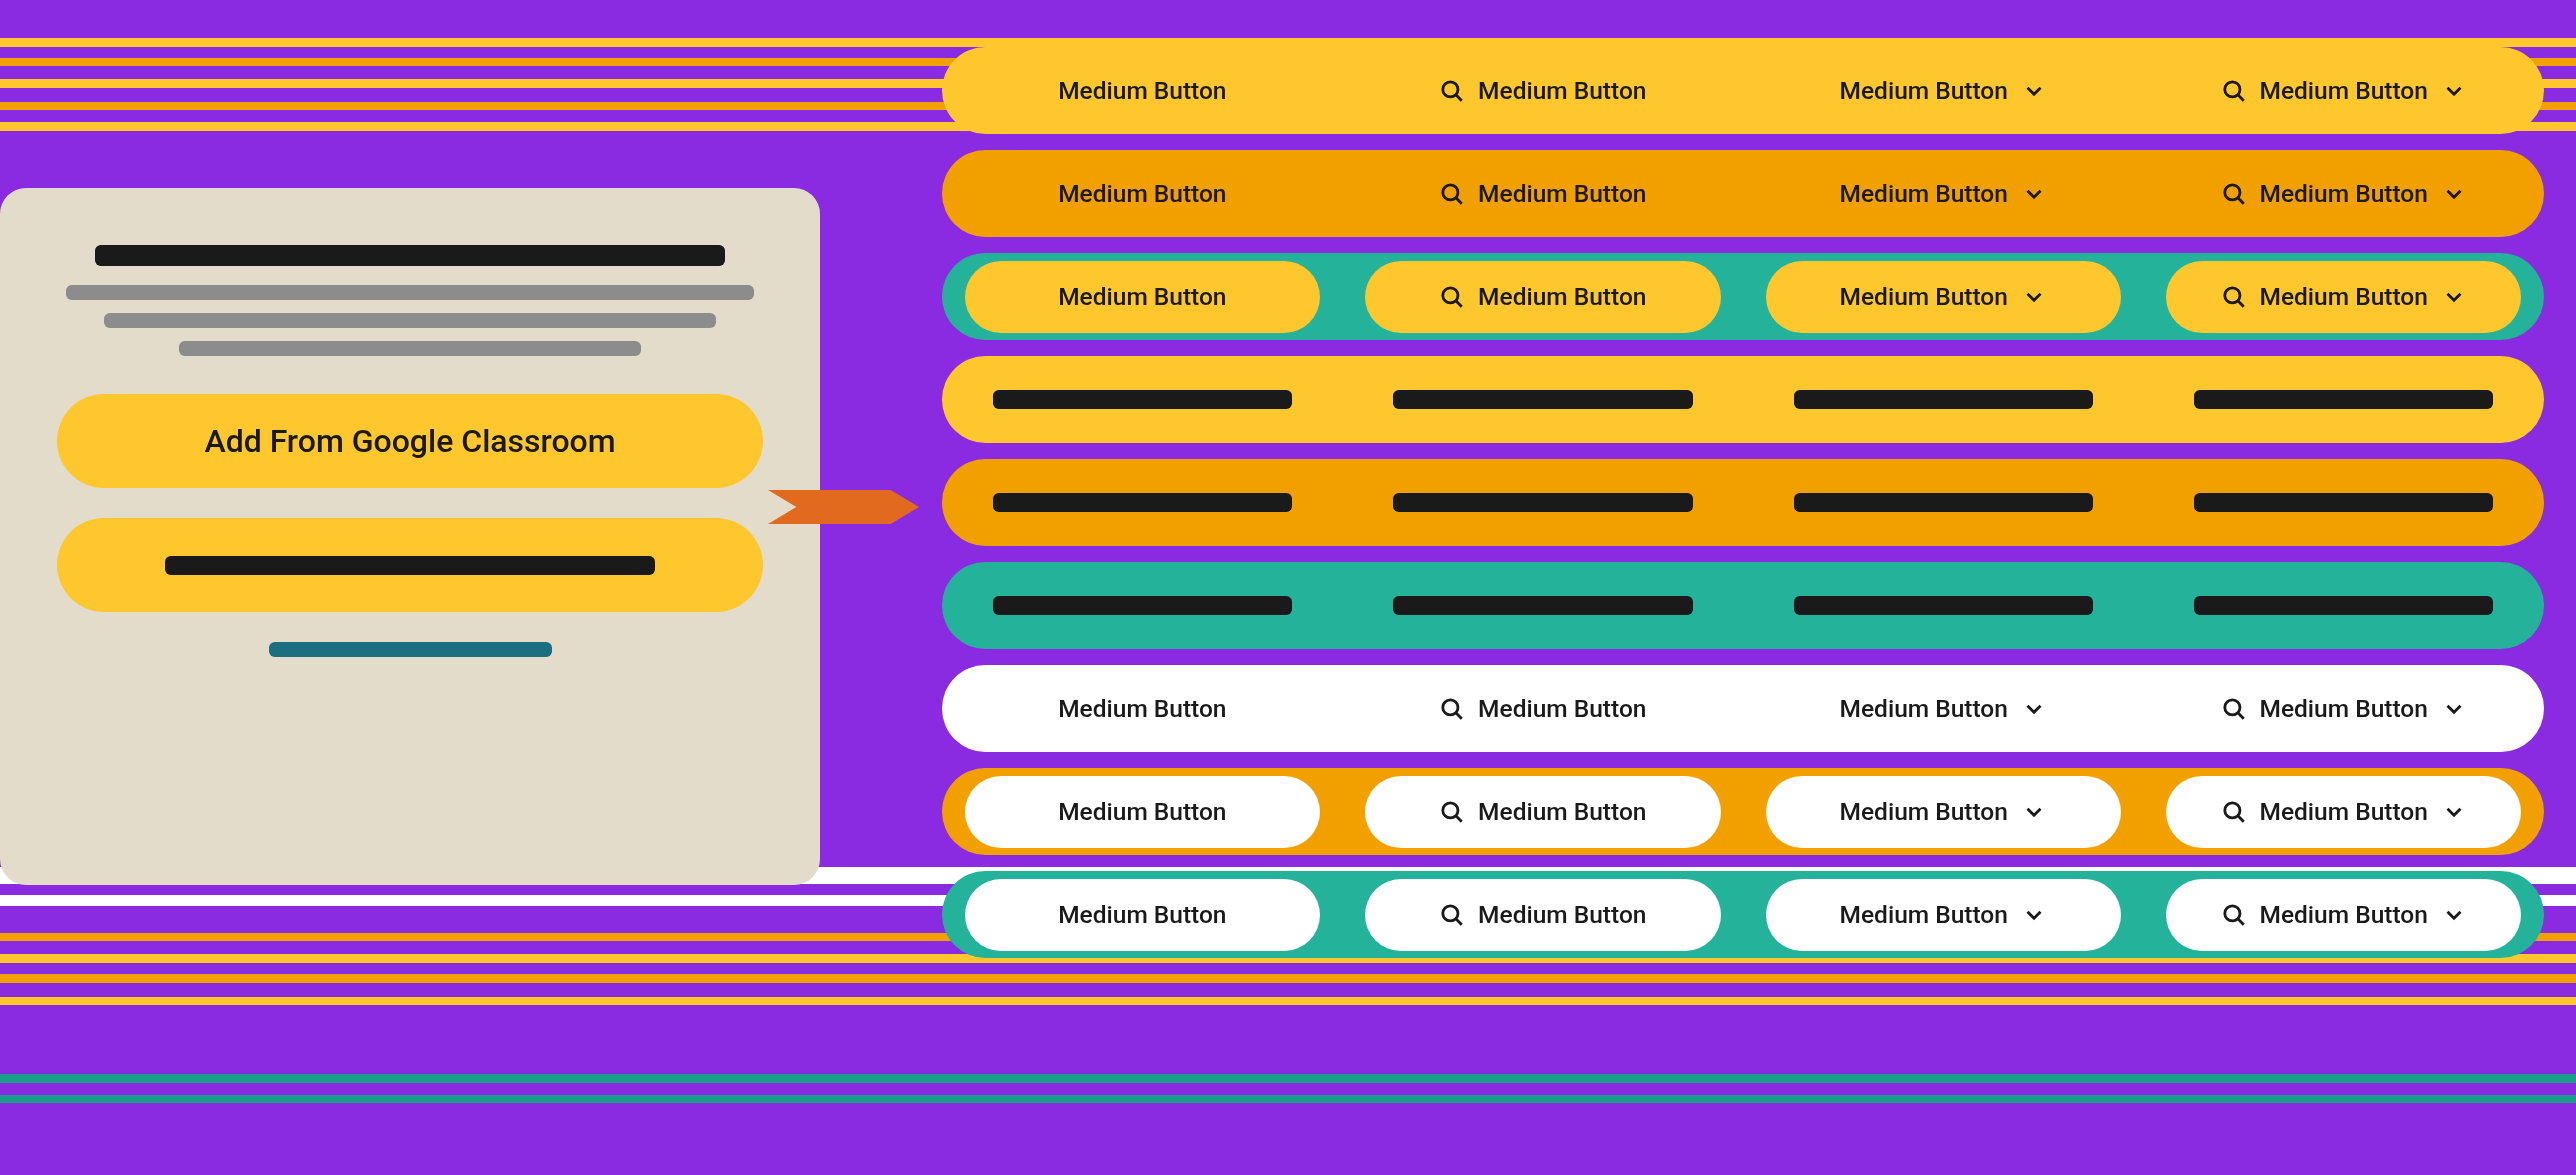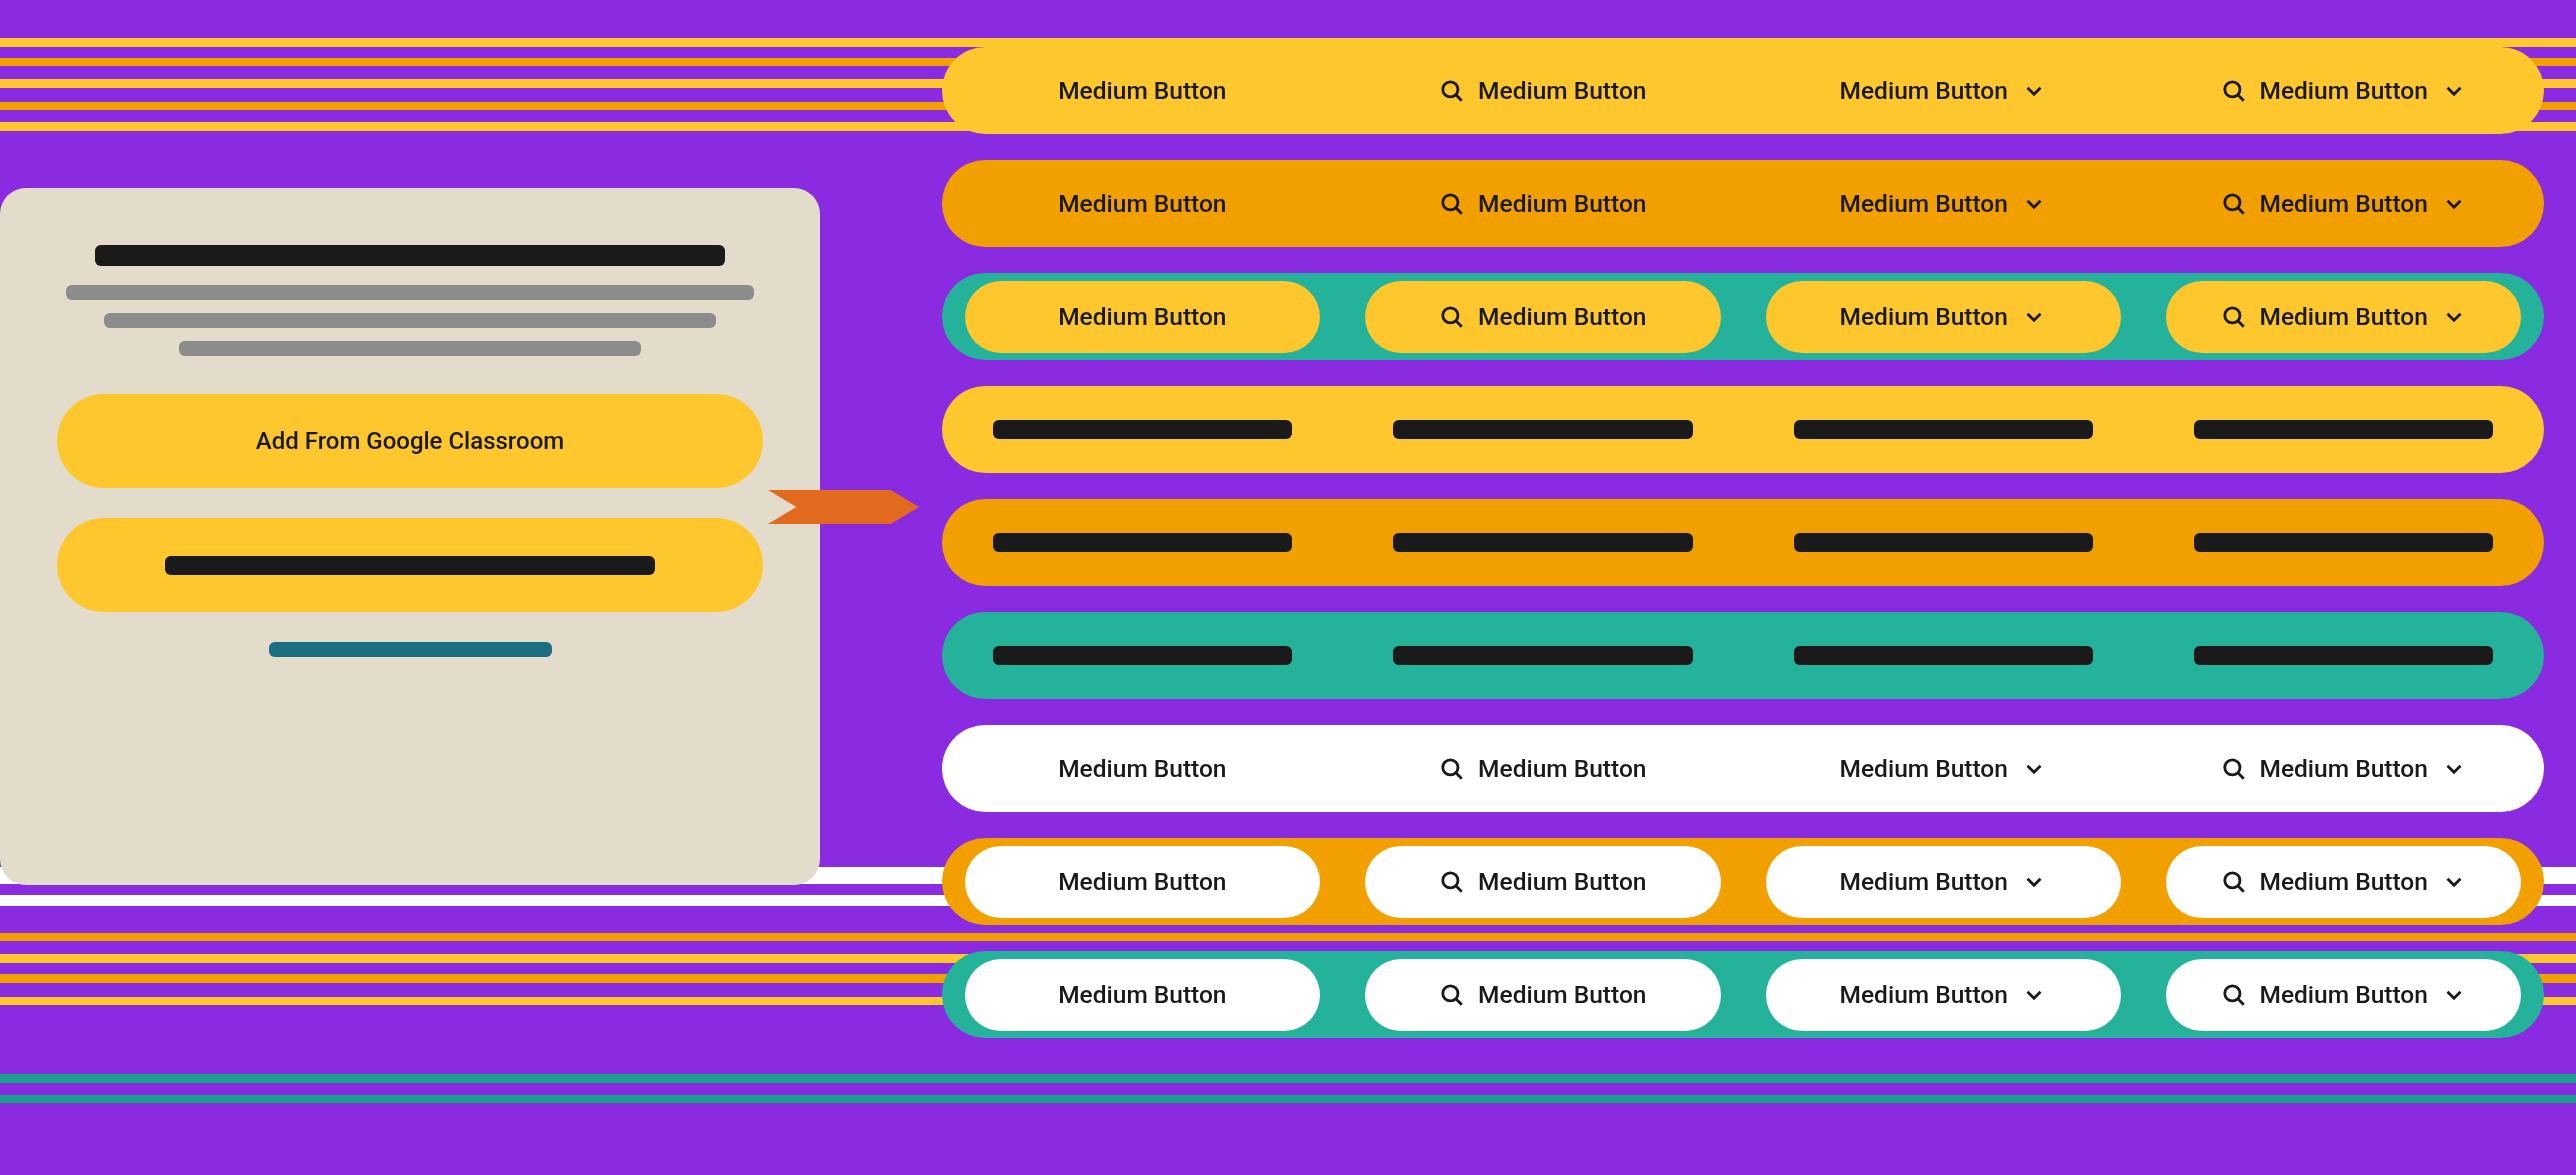--- a/index.html
+++ b/index.html
@@ -39,21 +39,21 @@
 .redact-line3 { height:15px; background:#8c8c8c; border-radius:5.7px; margin:0 47px 13px 47px; }
 .redact-line4 { height:15px; background:#8c8c8c; border-radius:5.7px; margin:0 122px 38px 122px; }
 .card-btn {
   display:flex;
   align-items:center;
   justify-content:center;
   height:94px;
   background:#fdc72d;
   border-radius:57px;
   margin-bottom:30px;
-  font-size:24px;
+  font-size:32px;
   color:#1a1a1a;
   font-weight:500;
 }
 .card-btn .bar { height:19px; background:#1a1a1a; border-radius:5.7px; width:490px; }
 .card-link { height:15px; background:#1b6f80; border-radius:5.7px; width:283px; margin:19px auto 0 auto; }
 
 
 .arrow-mark {
   position:absolute;
   top:490px; left:768px;
@@ -65,21 +65,21 @@
 .rows {
   position:absolute;
   top:47px;
   left:942px;
   width:1602px;
 }
 .row {
   display:flex;
   border-radius:57px;
   padding:7.5px 22.6px;
-  margin-bottom:26px;
+  margin-bottom:16px;
   gap:45px;
   align-items:center;
 }
 .row-yellow { background:#fdc72d; }
 .row-orange { background:#f29f00; }
 .row-teal   { background:#24b39a; }
 .row-white  { background:#ffffff; }
 
 .cell {
   flex:1 1 0;

